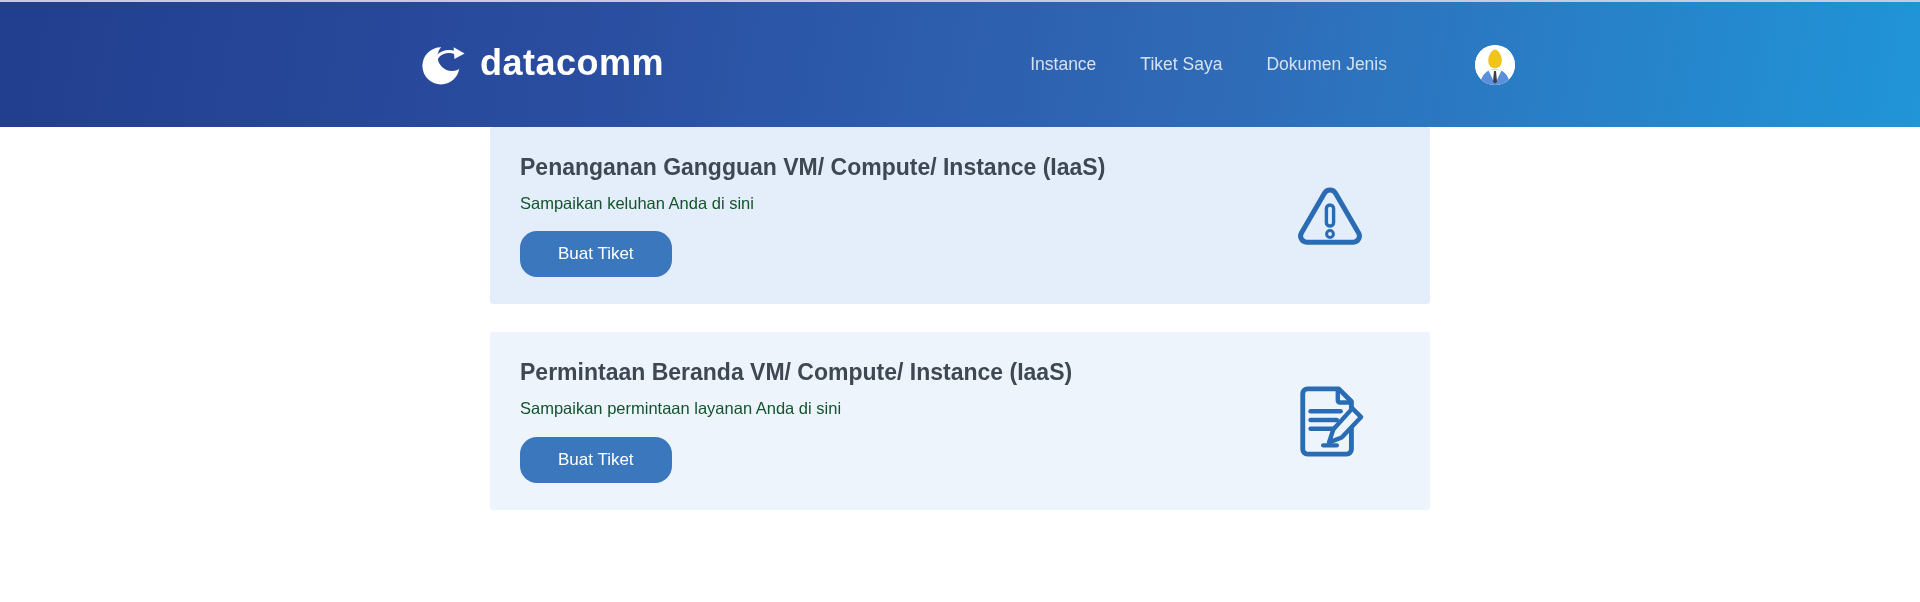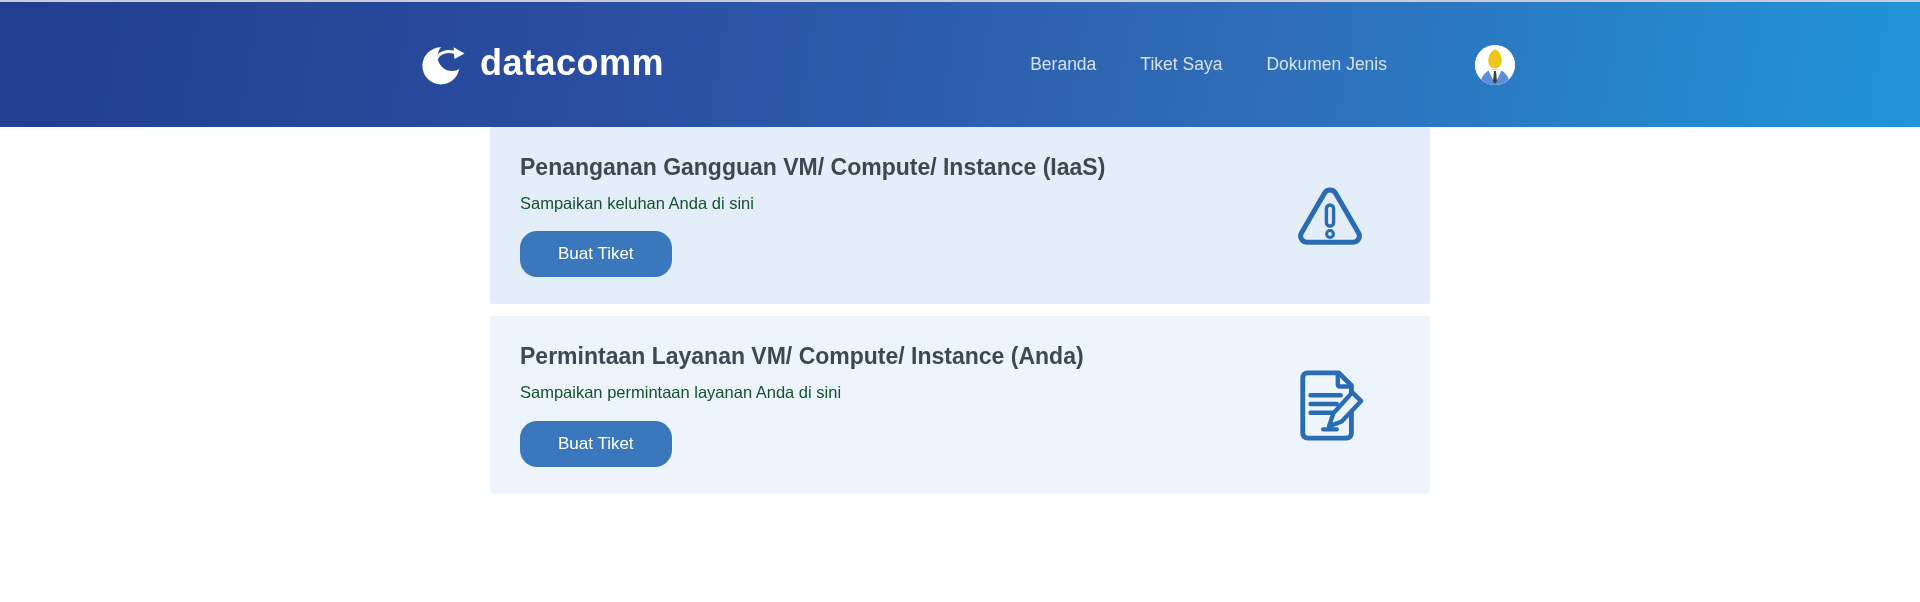--- a/index.html
+++ b/index.html
@@ -50,21 +50,21 @@
     height:32px; border-radius:16px; padding:0 17px;
     font-size:16px; font-family:inherit;
     display:flex; align-items:center; gap:6px;
     margin-bottom:-6px;
   }
   .back-arrow { font-size:17px; line-height:1; }
 
   .service-card {
     border-radius:3px; padding:27px 30px;
     display:flex; align-items:center; justify-content:space-between;
-    margin-bottom:12px;
+    margin-bottom:28px;
   }
   .card-1 { background:#e4eefa; }
   .card-2 { background:#edf4fc; }
   .card-title {
     margin:0 0 12px 0; font-size:23px; font-weight:700; color:#3e4853;
     line-height:1.2;
   }
   .card-sub {
     margin:0 0 18px 0; font-size:16.5px; color:#14532d; line-height:1.2;
   }
@@ -93,21 +93,21 @@
           </mask>
         </defs>
         <circle cx="26" cy="27" r="22" fill="#ffffff" mask="url(#crescent-mask)"></circle>
         <path d="M20,21 C22,12 33,7.5 43,11.5" stroke="#ffffff" stroke-width="3.5" fill="none"></path>
         <polygon points="41,5 54,12.5 42,19" fill="#ffffff"></polygon>
       </svg>
       <span class="logo-text">datacomm</span>
     </div>
 
     <nav class="main-nav">
-      <a class="nav-link">Beranda</a>
+      <a class="nav-link">Instance</a>
       <a class="nav-link">Tiket Saya</a>
       <a class="nav-link">Dokumen Jenis</a>
 
       <div class="avatar">
         <svg width="40" height="40" viewBox="0 0 40 40" xmlns="http://www.w3.org/2000/svg">
           <circle cx="20" cy="20" r="20" fill="#ffffff"></circle>
           <path d="M6,35 C9,26.5 14.5,24.5 20,24.5 C25.5,24.5 31,26.5 34,35 A20,20 0 0 1 6,35 Z" fill="#5b8fd9"></path>
           <path d="M13.5,25.5 L20,39 L26.5,25.5 C24,24.6 16,24.6 13.5,25.5 Z" fill="#ffffff"></path>
           <path d="M19,26 h2 l1,10.5 -2,2.5 -2,-2.5 Z" fill="#3a3f46"></path>
           <path d="M20,4.5 C24.2,5.6 26.8,11 26.8,16 A6.8,7.4 0 0 1 13.2,16 C13.2,11 15.8,5.6 20,4.5 Z" fill="#f0c419"></path>
@@ -131,21 +131,21 @@
       <svg width="72" height="68" viewBox="0 0 72 68" xmlns="http://www.w3.org/2000/svg">
         <path d="M30.6,11 L7.4,51 c-2.3,4 0.6,9.2 5.2,9.2 h46.8 c4.6,0 7.5,-5.2 5.2,-9.2 L41.4,11 c-2.3,-4 -8.5,-4 -10.8,0 Z" fill="none" stroke="#2a6cb3" stroke-width="5" stroke-linejoin="round"></path>
         <rect x="32.4" y="23" width="7.2" height="21" rx="3.6" fill="none" stroke="#2a6cb3" stroke-width="3.4"></rect>
         <circle cx="36" cy="52" r="3.4" fill="none" stroke="#2a6cb3" stroke-width="3"></circle>
       </svg>
     </div>
   </section>
 
   <section class="service-card card-2">
     <div>
-      <h2 class="card-title">Permintaan Layanan VM/ Compute/ Instance (Anda)</h2>
+      <h2 class="card-title">Permintaan Beranda VM/ Compute/ Instance (IaaS)</h2>
       <p class="card-sub">Sampaikan permintaan layanan Anda di sini</p>
       <button class="ticket-btn">Buat Tiket</button>
     </div>
     <div class="card-icon">
       <svg width="72" height="76" viewBox="0 0 74 78" xmlns="http://www.w3.org/2000/svg">
         <path d="M14,6 h32 l13,13 v49 a5,5 0 0 1 -5,5 h-40 a5,5 0 0 1 -5,-5 V11 a5,5 0 0 1 5,-5 Z" fill="none" stroke="#2a6cb3" stroke-width="5" stroke-linejoin="round"></path>
         <path d="M45,7 v11 a2,2 0 0 0 2,2 h11" fill="none" stroke="#2a6cb3" stroke-width="4.5" stroke-linejoin="round"></path>
         <line x1="17" y1="29" x2="48" y2="29" stroke="#2a6cb3" stroke-width="4.5" stroke-linecap="round"></line>
         <line x1="17" y1="38" x2="44" y2="38" stroke="#2a6cb3" stroke-width="4.5" stroke-linecap="round"></line>
         <line x1="17" y1="47" x2="44" y2="47" stroke="#2a6cb3" stroke-width="4.5" stroke-linecap="round"></line>

